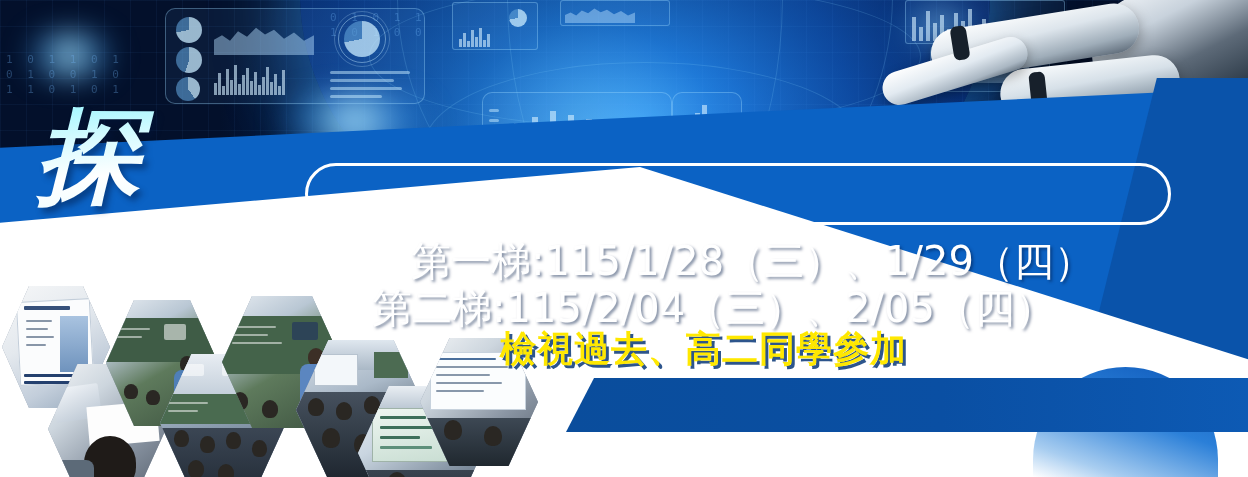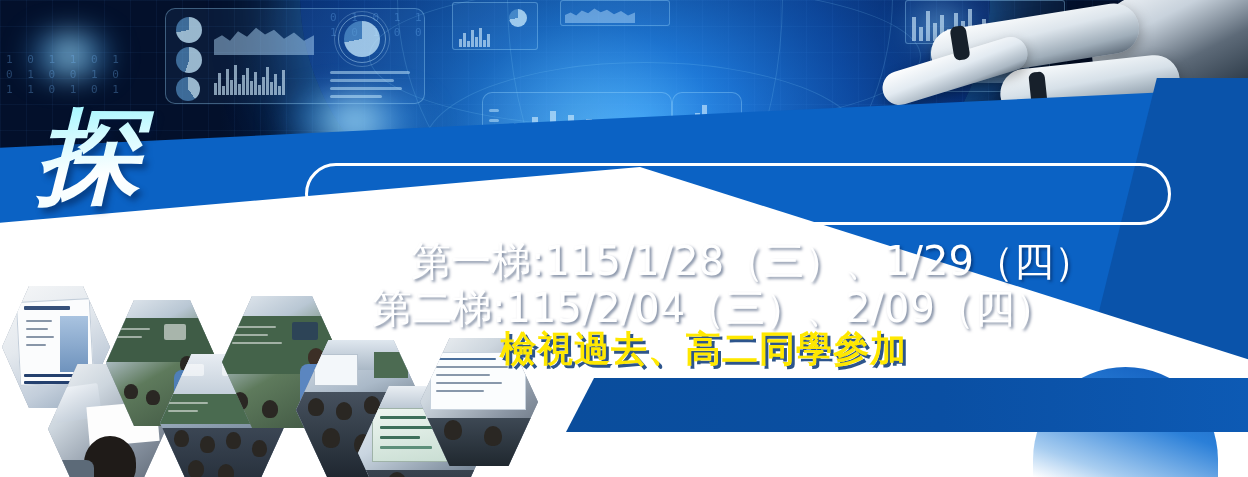--- a/index.html
+++ b/index.html
@@ -460,19 +460,19 @@
   </div>
 
   <div class="big-title">
     <span class="c1">探</span><span class="c2">索</span>
   </div>
 
 
   <div class="capsule"></div>
 
   <div class="date-line date-1">第一梯:115/1/28（三）、1/29（四）</div>
-  <div class="date-line date-2">第二梯:115/2/04（三）、2/09（四）</div>
+  <div class="date-line date-2">第二梯:115/2/04（三）、2/05（四）</div>
 
   <div class="welcome-line">檢視過去、高二同學參加</div>
 
   <div class="slogan-band"></div>
 
 </div>
 
 </body></html>

